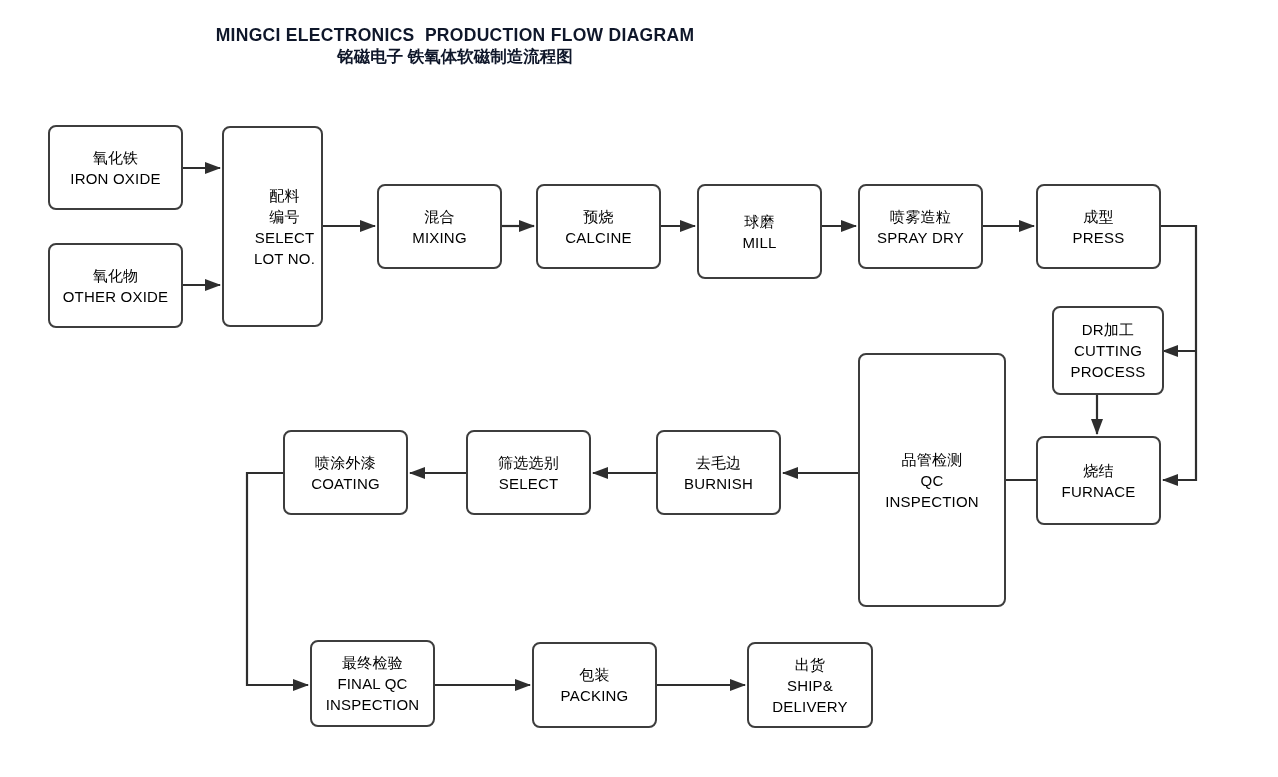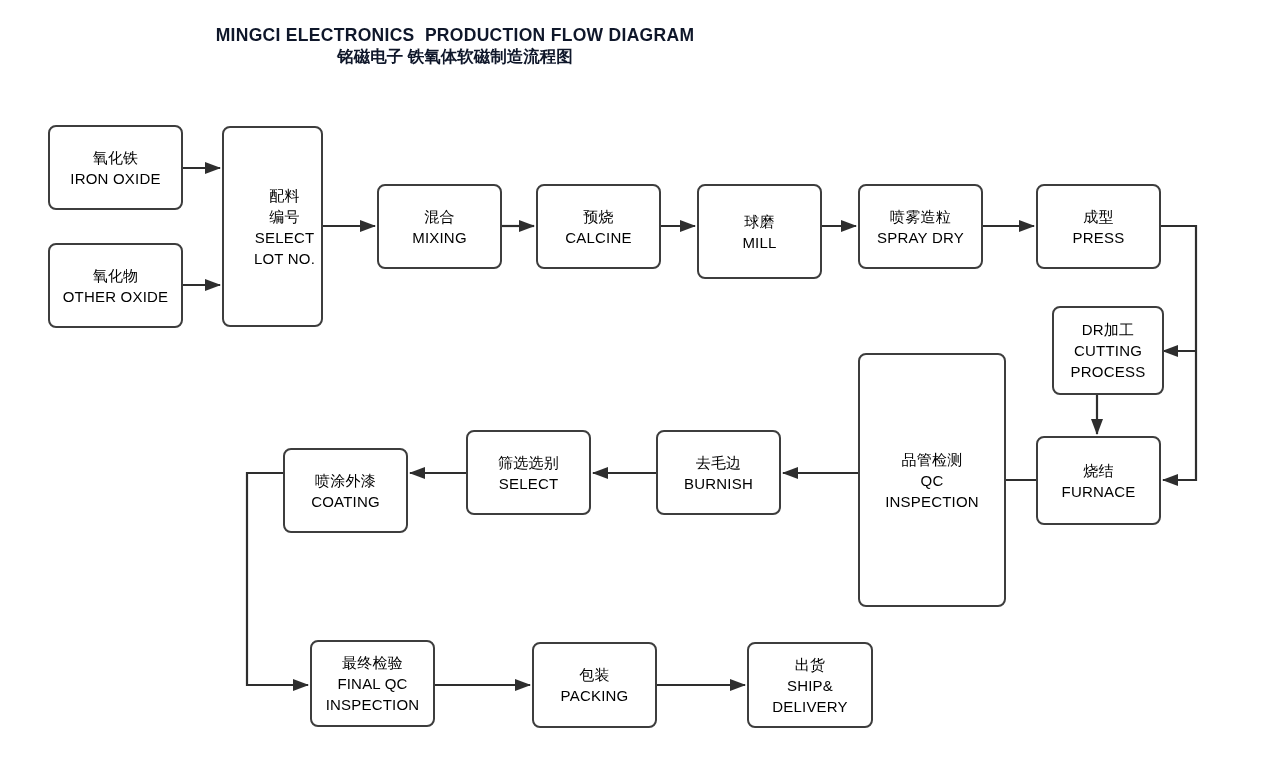--- a/index.html
+++ b/index.html
@@ -156,21 +156,21 @@
   <div class="node" style="left:656px; top:430px; width:125px; height:85px;">
     <div>去毛边</div>
     <div>BURNISH</div>
   </div>
 
   <div class="node" style="left:466px; top:430px; width:125px; height:85px;">
     <div>筛选选别</div>
     <div>SELECT</div>
   </div>
 
-  <div class="node" style="left:283px; top:448px; width:125px; height:85px;">
+  <div class="node" style="left:283px; top:430px; width:125px; height:85px;">
     <div>喷涂外漆</div>
     <div>COATING</div>
   </div>
 
   <div class="node" style="left:310px; top:640px; width:125px; height:87px;">
     <div>最终检验</div>
     <div>FINAL QC</div>
     <div>INSPECTION</div>
   </div>
 

